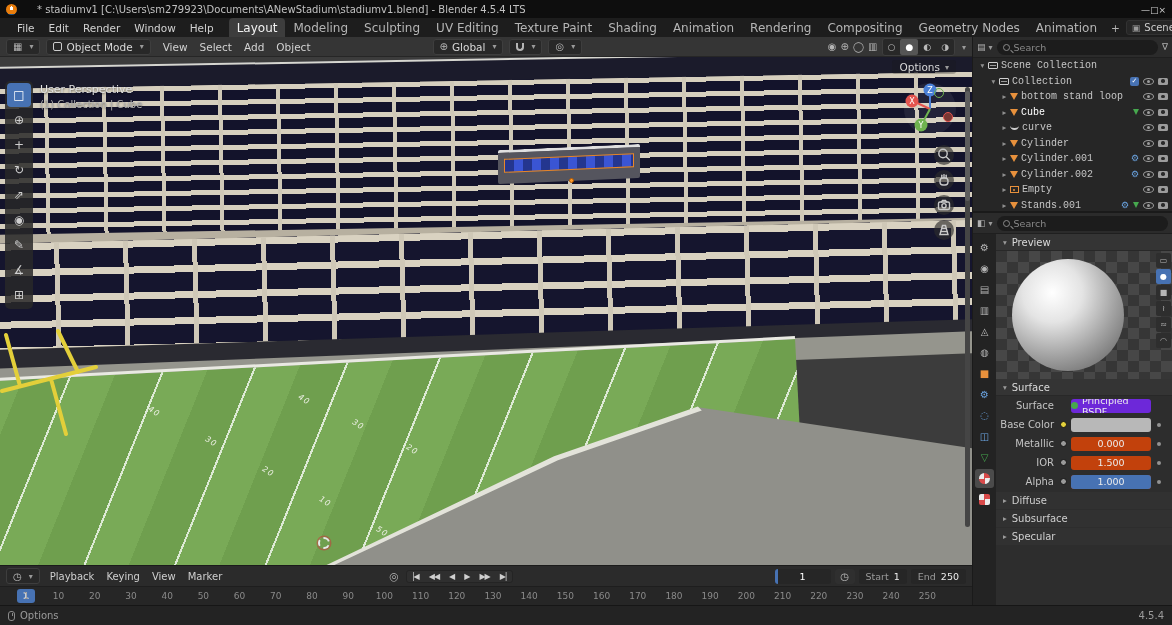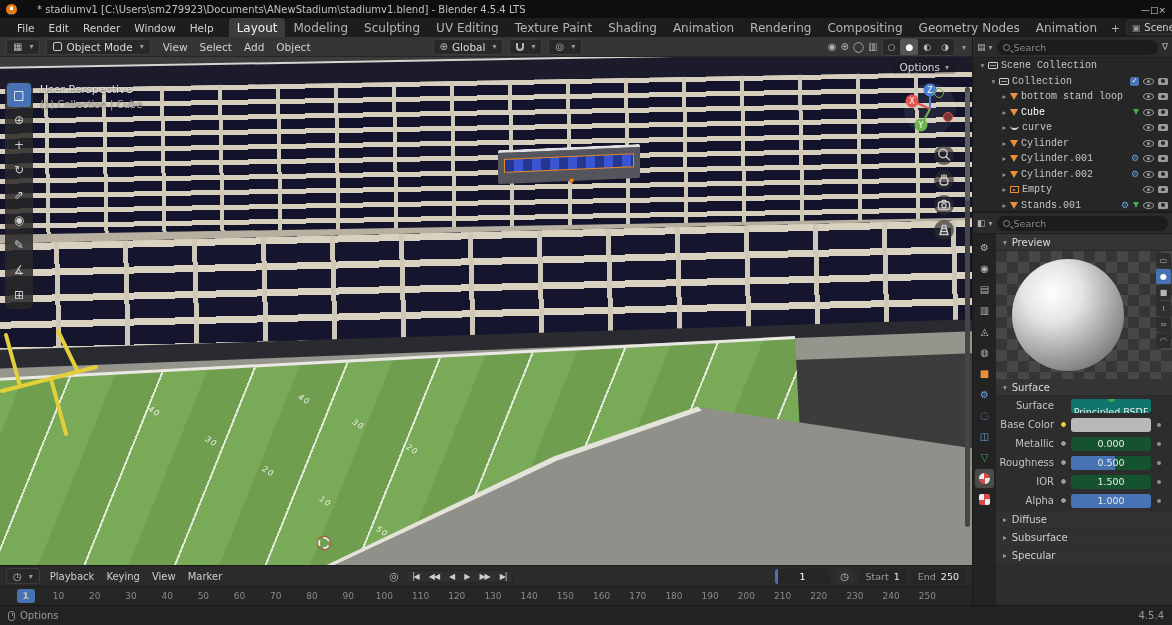--- a/index.html
+++ b/index.html
@@ -151,23 +151,23 @@
     background:repeating-conic-gradient(#474747 0% 25%, #363636 0% 50%); background-size:22px 22px; }
   .pv-sphere { position:absolute; left:16px; top:8px; width:112px; height:112px; border-radius:50%;
     background:radial-gradient(circle at 36% 30%, #ffffff 0%, #e4e4e4 28%, #9e9e9e 62%, #6f6f6f 86%, #606060 100%); }
   .pv-btns { position:absolute; right:1px; top:2px; display:flex; flex-direction:column; gap:1px; }
   .pv-btn { width:15px; height:15px; background:#2e2e2e; border-radius:2px; color:#b5b5b5; font-size:8px;
     display:flex; align-items:center; justify-content:center; }
   .pv-btn.active { background:#4772b3; color:#fff; }
   .f-row { height:19px; display:flex; align-items:center; padding-right:6px; }
   .f-label { width:64px; text-align:right; color:#c3c3c3; padding-right:6px; white-space:nowrap; flex:0 0 auto; }
   .f-socket { width:7px; height:7px; border-radius:50%; margin-right:4px; border:1px solid #141414; flex:0 0 auto; }
-  .f-ctl { width:80px; height:14px; border-radius:3px; position:relative; background:#14532d;
+  .f-ctl { width:80px; height:14px; border-radius:3px; position:relative; background:#c2410c;
     display:flex; align-items:center; justify-content:center; color:#ececec; font-size:9.5px; overflow:hidden; flex:0 0 auto; }
-  .f-menu { background:#0f766e; gap:4px;flex-direction:column; }
+  .f-menu { background:#6d28d9; gap:4px; }
   .f-nodedot { width:7px; height:7px; border-radius:50%; flex:0 0 auto; }
   .f-sq { width:7px; height:7px; border-radius:1.5px; flex:0 0 auto; margin-right:4px; }
   .f-fill { position:absolute; left:0; top:0; bottom:0; background:#4772b3; }
   .f-val { position:relative; }
   .f-dot { width:4px; height:4px; border-radius:50%; background:#929292; margin-left:6px; flex:0 0 auto; }
 
   
   .timeline { position:absolute; left:0; top:565px; width:972px; height:40px; background:#2b2b2b; border-top:1px solid #1b1b1b; }
   .tl-header { height:20px; display:flex; align-items:center; gap:4px; padding:0 6px; font-size:10px; }
   .tl-menu { padding:1px 6px; color:#cfcfcf; }
@@ -594,29 +594,20 @@
                 <span class="f-socket" style="background: rgb(229, 210, 60);"></span>
                 <div class="f-ctl" style="background: rgb(184, 184, 184);"></div>
                 <span class="f-dot"></span>
               </div>
               <div class="f-row">
                 <span class="f-label">Metallic</span>
                 <span class="f-socket" style="background: rgb(154, 154, 154);"></span>
                 <div class="f-ctl">
                   <span class="f-fill" style="width: 0%;"></span>
                   <span class="f-val">0.000</span>
-                </div>
-                <span class="f-dot"></span>
-              </div>
-              <div class="f-row">
-                <span class="f-label">Roughness</span>
-                <span class="f-socket" style="background: rgb(154, 154, 154);"></span>
-                <div class="f-ctl">
-                  <span class="f-fill" style="width: 55%;"></span>
-                  <span class="f-val">0.500</span>
                 </div>
                 <span class="f-dot"></span>
               </div>
               <div class="f-row">
                 <span class="f-label">IOR</span>
                 <span class="f-socket" style="background: rgb(154, 154, 154);"></span>
                 <div class="f-ctl">
                   <span class="f-fill" style="width: 0%;"></span>
                   <span class="f-val">1.500</span>
                 </div>

